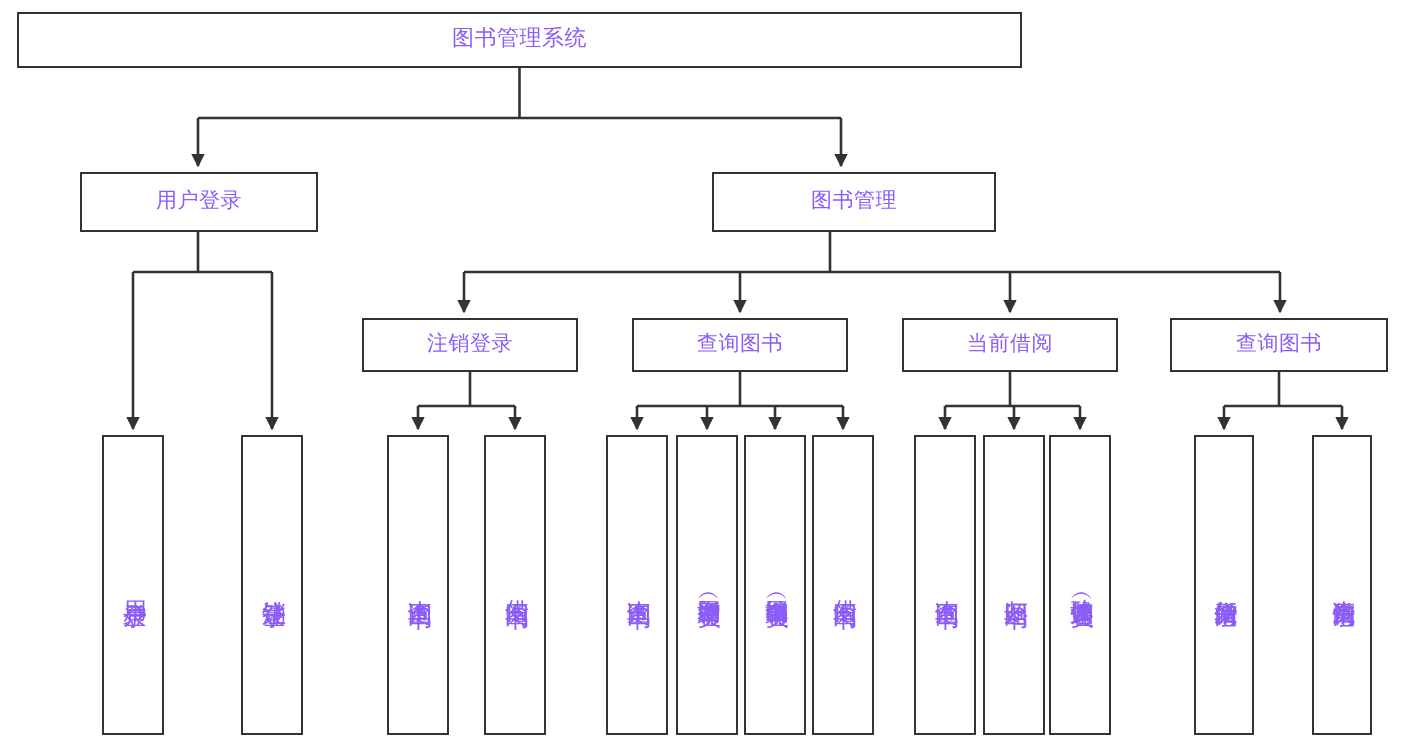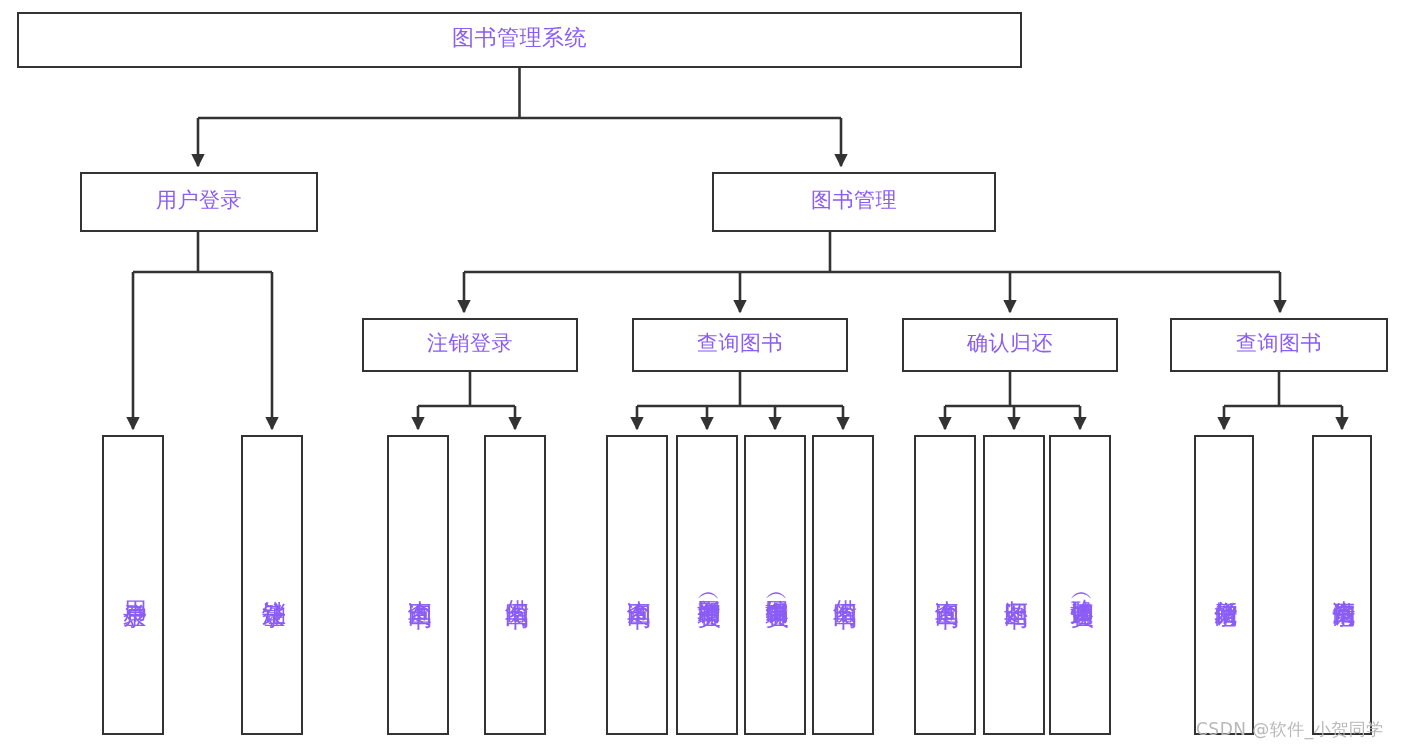--- a/index.html
+++ b/index.html
@@ -144,21 +144,21 @@
     <span class="label">图书管理</span>
   </div>
 
   <div class="node horiz" style="left:362px; top:318px; width:216px; height:54px;">
     <span class="label">注销登录</span>
   </div>
   <div class="node horiz" style="left:632px; top:318px; width:216px; height:54px;">
     <span class="label">查询图书</span>
   </div>
   <div class="node horiz" style="left:902px; top:318px; width:216px; height:54px;">
-    <span class="label">确认归还</span>
+    <span class="label">当前借阅</span>
   </div>
   <div class="node horiz" style="left:1170px; top:318px; width:218px; height:54px;">
     <span class="label">查询图书</span>
   </div>
 
   <div class="node vert" style="left:102px; top:435px; width:62px; height:300px;">
     <span class="label">用户登录</span>
   </div>
   <div class="node vert" style="left:241px; top:435px; width:62px; height:300px;">
     <span class="label">注销登录</span>
@@ -194,15 +194,14 @@
     <span class="label">确认归还（管理员）</span>
   </div>
 
   <div class="node vert long" style="left:1194px; top:435px; width:60px; height:300px;">
     <span class="label">新增借阅记录</span>
   </div>
   <div class="node vert long" style="left:1312px; top:435px; width:60px; height:300px;">
     <span class="label">查询借阅记录</span>
   </div>
 
-  <div class="watermark" style="left:1196px; top:718px;">CSDN @软件_小贺同学</div>
 
 </div>
 
 </body></html>

